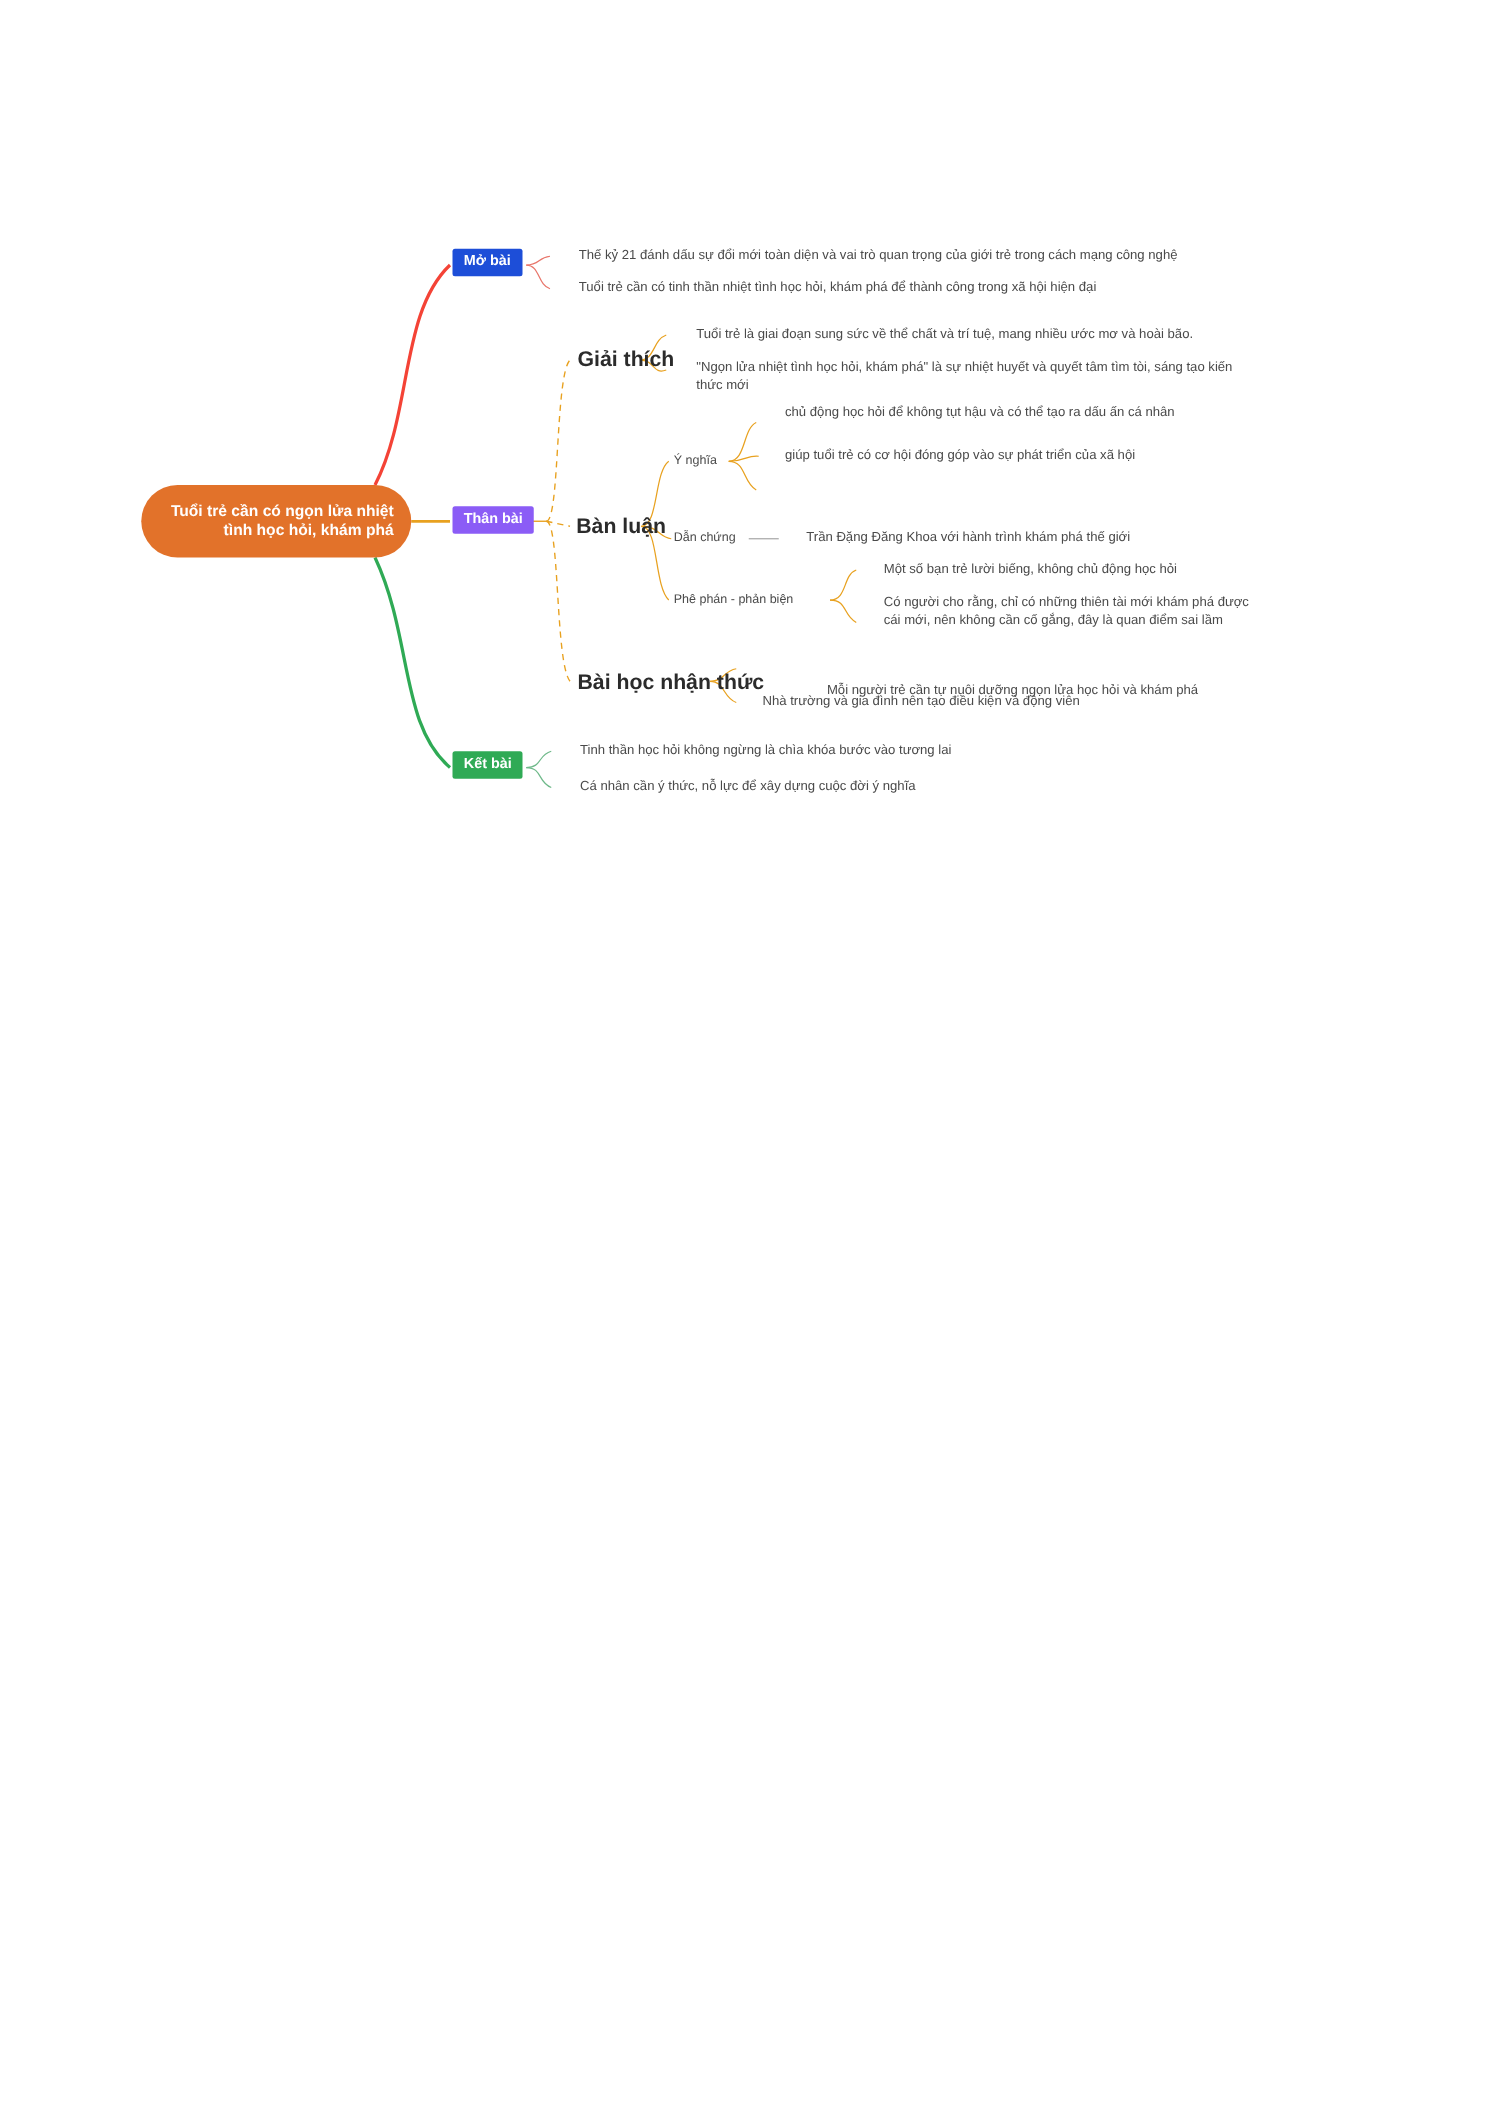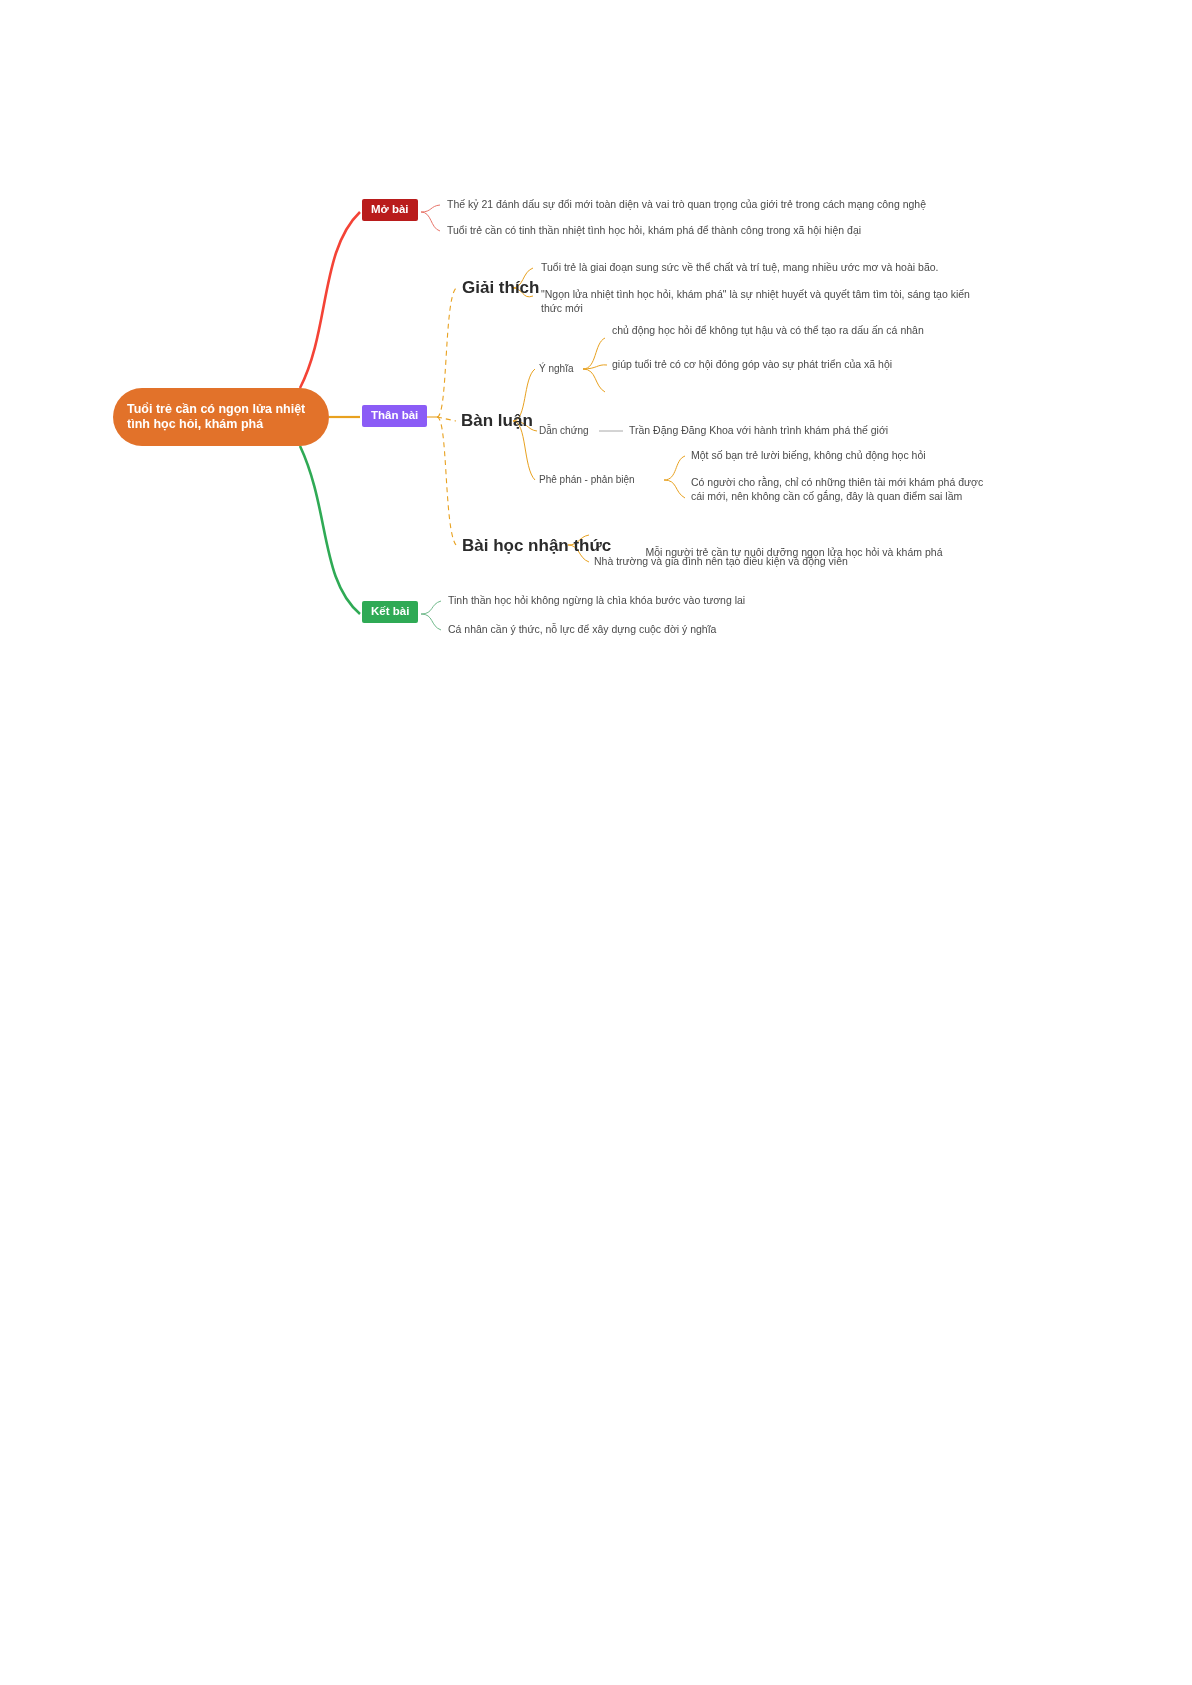--- a/index.html
+++ b/index.html
@@ -45,53 +45,54 @@
     height: 58px;
     background: #e2722a;
     border-radius: 29px;
     color: #ffffff;
     font-size: 12.5px;
     font-weight: bold;
     line-height: 15px;
     display: flex;
     align-items: center;
     justify-content: center;
-    text-align: left;
+    text-align: right;
     padding: 0 14px;
   }
 
   
   .branch-label {
     color: #ffffff;
     font-size: 11.5px;
     font-weight: bold;
     padding: 4px 9px 5px 9px;
     border-radius: 2px;
     white-space: nowrap;
     line-height: 13px;
   }
-  .branch-intro  { left: 362px; top: 199px; background: #b91c1c; }
+  .branch-intro  { left: 362px; top: 199px; background: #1d4ed8; }
   .branch-body   { left: 362px; top: 405px; background: #8b5cf6; }
   .branch-concl  { left: 362px; top: 601px; background: #2faa55; }
 
   
   .sub-label {
     color: #2b2b2b;
     font-size: 17px;
     font-weight: bold;
     white-space: nowrap;
     line-height: 13px;
   }
 
   
   .leaf {
     color: #4a4a4a;
     font-size: 10.5px;
     line-height: 13.5px;
     font-weight: normal;
+    margin-left: 16px;
   }
   .leaf-mid {
     color: #4a4a4a;
     font-size: 10px;
     line-height: 13.5px;
   }
 </style>
 </head>
 <body>
 

